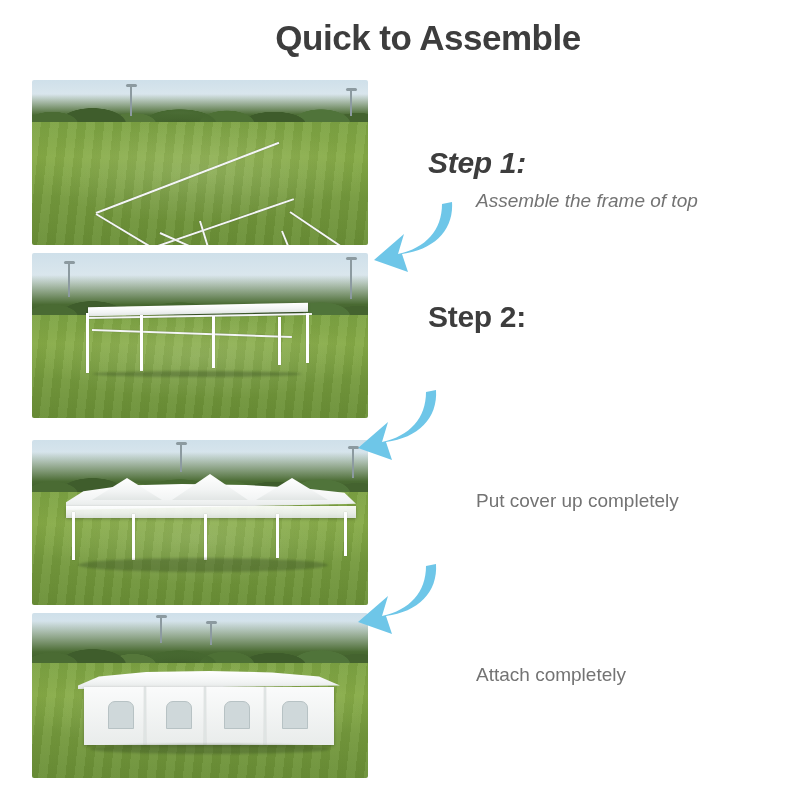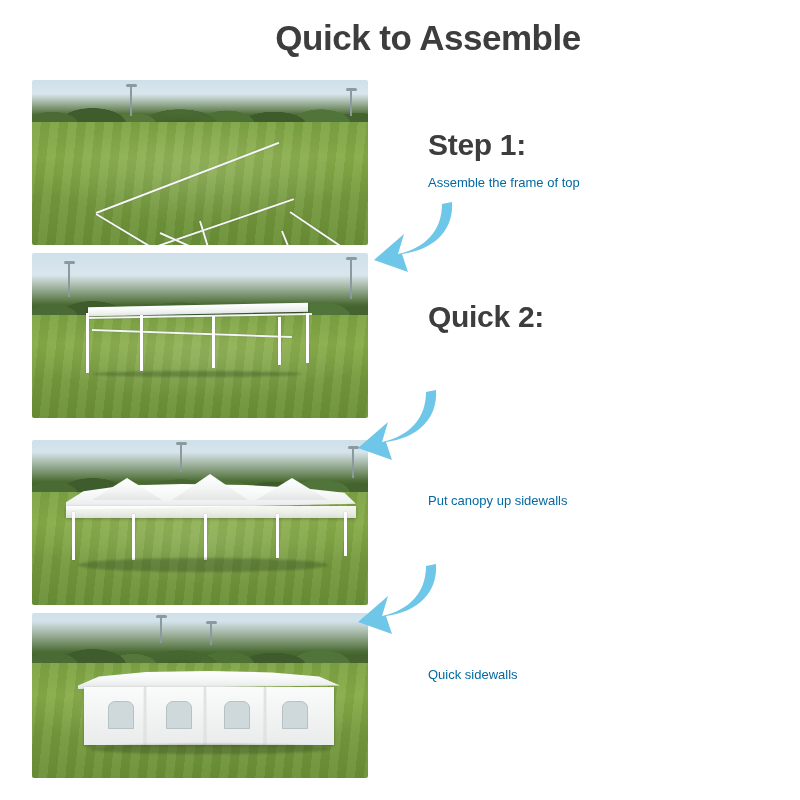--- a/index.html
+++ b/index.html
@@ -130,36 +130,37 @@
     border: 1px solid #b7c2c4;
     border-radius: 7px 7px 0 0;
   }
 
   
   .step-block {
     position: absolute;
     left: 428px;
     width: 352px;
   }
-  #step-block-1 { top: 128px; }
+  #step-block-1 { top: 146px; font-style: italic; }
   #step-block-2 { top: 300px; }
   #step-block-3 { top: 488px; }
   #step-block-4 { top: 662px; }
 
   .step-head {
     font-size: 30px;
     font-weight: bold;
     color: #3d3d3d;
     margin-bottom: 8px;
     letter-spacing: -0.3px;
   }
   .step-desc {
-    font-size: 13px;
-    color: #0369a1;
+    font-size: 19px;
+    color: #737373;
     line-height: 26px;
+    margin-left: 48px;
   }
 
   
   .arrow {
     position: absolute;
     width: 92px;
     height: 72px;
   }
   #arrow-1 { left: 368px; top: 200px; }
   #arrow-2 { left: 352px; top: 388px; }
@@ -278,24 +279,24 @@
       <path d="M74 4 C 74 30, 58 48, 30 54 L 36 34 L 6 60 L 40 72 L 34 54 C 66 50, 86 30, 84 2 Z" fill="#6ec6e8"></path>
     </svg>
   </div>
 
   <div class="step-block" id="step-block-1">
     <div class="step-head">Step 1:</div>
     <div class="step-desc">Assemble the frame of top</div>
   </div>
 
   <div class="step-block" id="step-block-2">
-    <div class="step-head">Quick 2:</div>
+    <div class="step-head">Step 2:</div>
   </div>
 
   <div class="step-block" id="step-block-3">
-    <div class="step-desc">Put canopy up sidewalls</div>
+    <div class="step-desc">Put cover up completely</div>
   </div>
 
   <div class="step-block" id="step-block-4">
-    <div class="step-desc">Quick sidewalls</div>
+    <div class="step-desc">Attach completely</div>
   </div>
 
 </div>
 
 </body></html>

